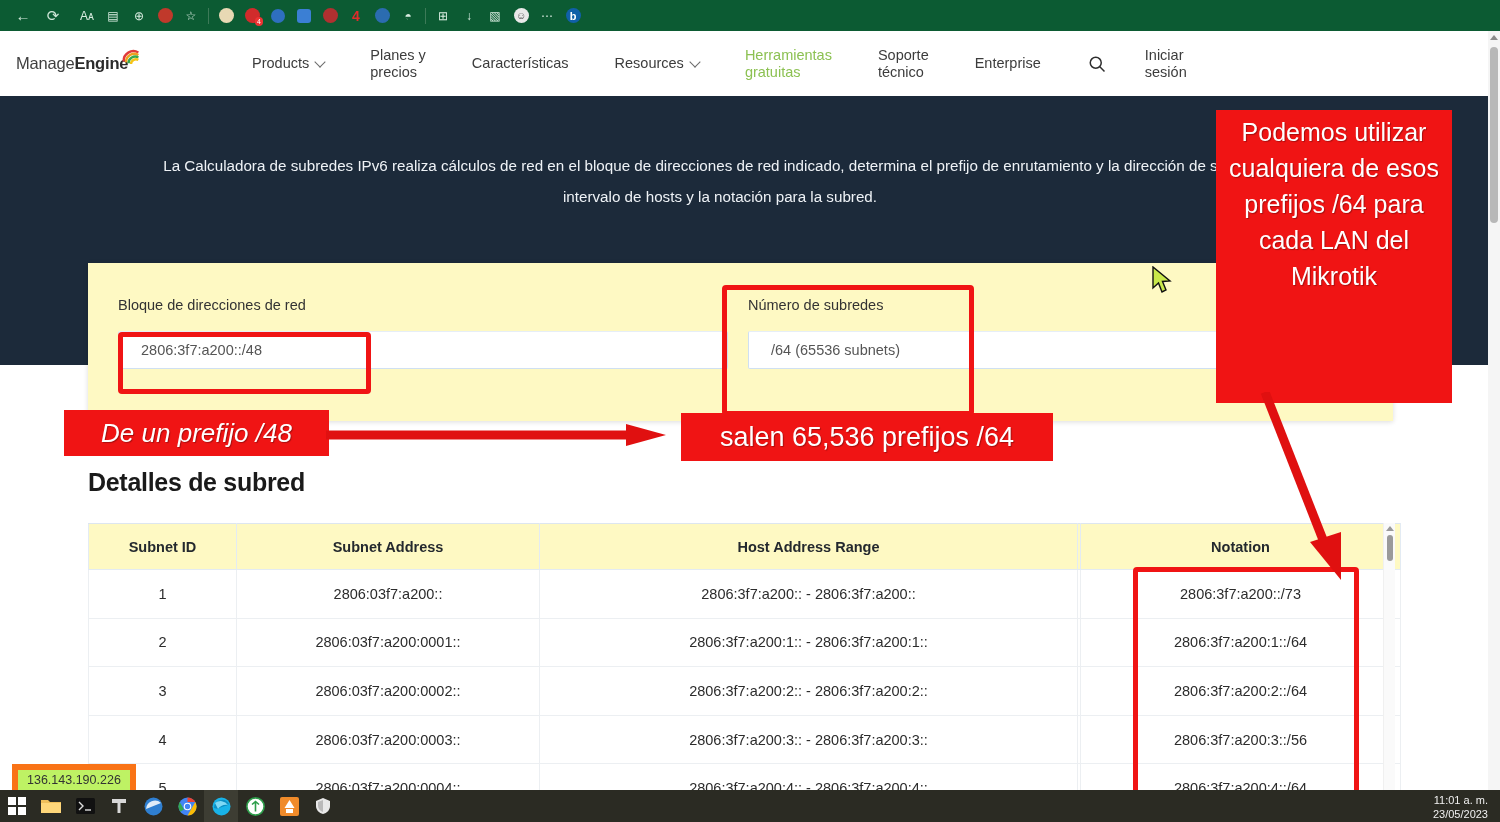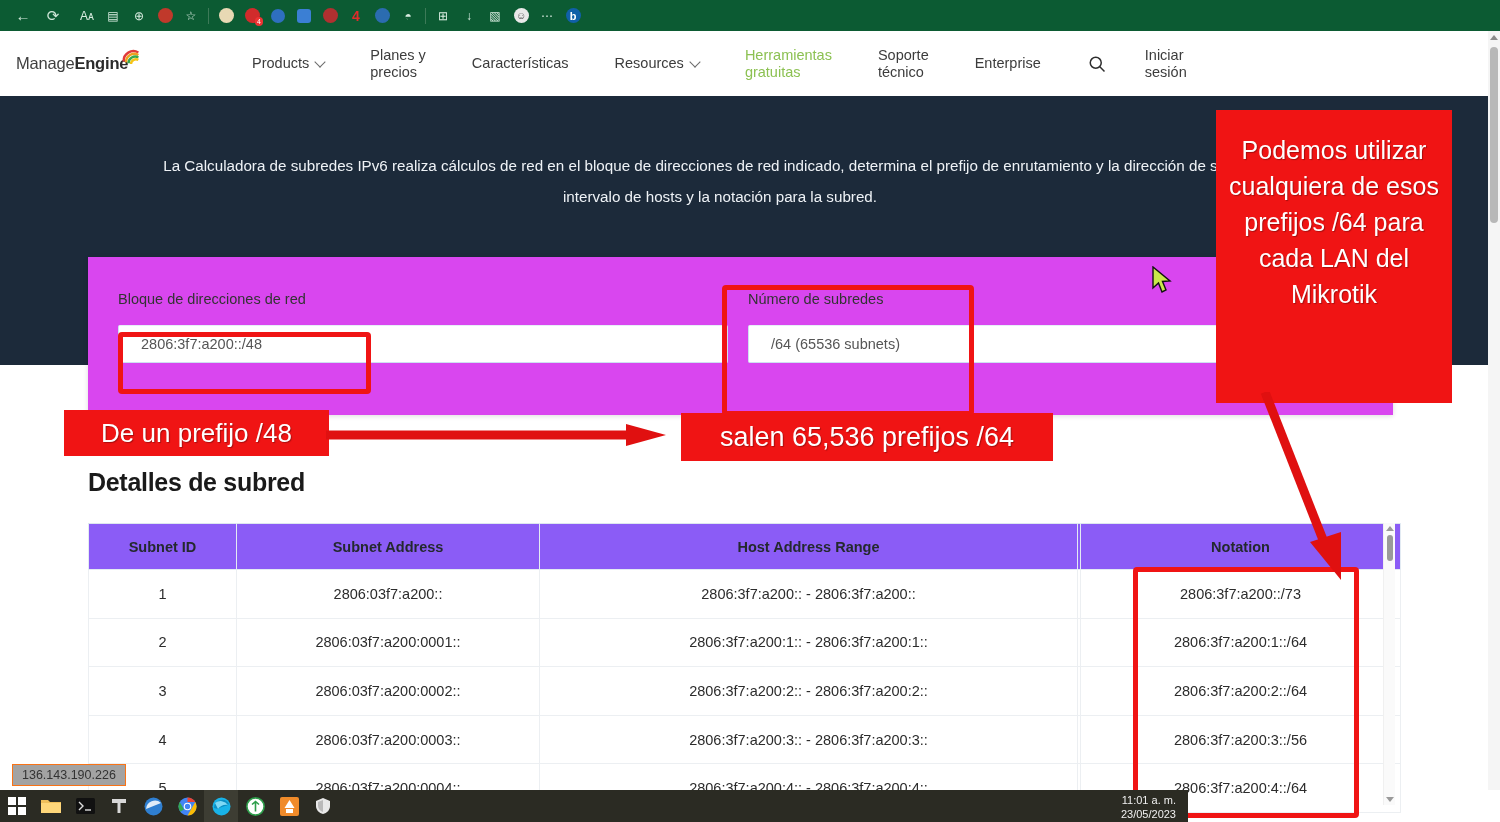--- a/index.html
+++ b/index.html
@@ -77,22 +77,22 @@
   #hero-band{
     position:absolute;left:0;top:96px;width:1490px;height:269px;background:#1c2a3a;
   }
   #hero-desc{
     position:absolute;left:160px;top:54px;width:1120px;text-align:center;
     color:#eef2f6;font-size:15.2px;line-height:31px;
   }
 
   
   #calc-card{
-    position:absolute;left:88px;top:257px;width:1305px;height:158px;
-    background:#d946ef;box-shadow:0 1px 5px rgba(0,0,0,.14);
+    position:absolute;left:88px;top:263px;width:1305px;height:158px;
+    background:#fef9c3;box-shadow:0 1px 5px rgba(0,0,0,.14);
   }
   .field-col{position:absolute;top:34px;}
   #field-network{left:30px;width:610px;}
   #field-subnets{left:660px;width:610px;}
   .field-label{font-size:14.5px;color:#333;}
   .field-input{
     margin-top:18px;height:38px;border:1px solid #cfe0f2;border-top-color:#e6eef7;
     border-radius:2px;display:flex;align-items:center;padding-left:22px;
     font-size:14.5px;color:#555;box-sizing:border-box;background:#fff;
   }
@@ -100,21 +100,21 @@
   
   #details-title{
     position:absolute;left:88px;top:468px;font-size:25px;font-weight:700;color:#1a1a1a;
     letter-spacing:-.3px;
   }
   #subnet-table{
     position:absolute;left:88px;top:523px;width:1297px;
     border-collapse:collapse;table-layout:fixed;font-size:14.5px;
   }
   #subnet-table th{
-    background:#8b5cf6;color:#24292e;font-weight:700;font-size:14.5px;
+    background:#fef9c3;color:#24292e;font-weight:700;font-size:14.5px;
     height:43px;border:1px solid #e3ebf3;border-top:1px solid #dde6ef;
   }
   #subnet-table td{
     height:45.6px;text-align:center;color:#2c2c2c;border:1px solid #eceff2;
     border-left:none;border-right:1px solid #eceff2;
   }
   #subnet-table td:first-child{border-left:1px solid #eceff2;}
   .col-id{width:145px;}
   .col-addr{width:300px;}
   .col-range{width:535px;}
@@ -148,49 +148,49 @@
     position:absolute;left:2px;top:16px;width:8px;height:176px;border-radius:4px;background:#b8b8b8;
   }
 
   
   .anno-box{
     position:absolute;background:#f01414;color:#fff;text-align:center;
     text-shadow:1px 1px 1px rgba(0,0,0,.3);
   }
   #anno-mikrotik{
     left:1216px;top:110px;width:236px;height:293px;
-    font-size:25px;line-height:36px;padding-top:22px;box-sizing:border-box;
+    font-size:25px;line-height:36px;padding-top:4px;box-sizing:border-box;
   }
   #anno-prefijo48{
-    left:64px;top:410px;width:265px;height:46px;font-size:26px;line-height:46px;
+    left:64px;top:410px;width:265px;height:46px;font-size:26px;line-height:46px;font-style:italic;
   }
   #anno-salen{
     left:681px;top:413px;width:372px;height:48px;font-size:27px;line-height:48px;
   }
   .anno-rect{
     position:absolute;border:5px solid #f01414;border-radius:4px;
   }
   #rect-network{left:118px;top:332px;width:243px;height:52px;}
   #rect-subnets{left:722px;top:285px;width:242px;height:121px;}
   #rect-notation{left:1133px;top:567px;width:216px;height:241px;}
   #arrow-horizontal{position:absolute;left:326px;top:424px;width:340px;height:22px;}
   #arrow-diagonal{position:absolute;left:1255px;top:392px;width:110px;height:190px;}
 
   
   #status-tooltip{
-    position:absolute;left:12px;top:764px;padding:3px 9px;background:#a3a3a3;
-    border:1px solid #f97316;font-size:12.5px;color:#333;text-align:right;
+    position:absolute;left:12px;top:764px;padding:3px 9px;background:#bef264;
+    border:6px solid #f97316;font-size:12.5px;color:#333;text-align:right;
   }
 
   
   #mouse-cursor{position:absolute;left:1152px;top:266px;width:22px;height:30px;}
 
   
   #taskbar{
-    position:absolute;left:0;bottom:0;width:1188px;height:32px;background:#2b2b23;
+    position:absolute;left:0;bottom:0;width:1500px;height:32px;background:#2b2b23;
     display:flex;align-items:center;
   }
   .task-icon{
     width:34px;height:32px;display:flex;align-items:center;justify-content:center;flex:none;
     position:relative;
   }
   .task-icon.active{background:#3d3d33;}
   #clock{
     position:absolute;right:12px;top:3px;text-align:right;color:#f0f0f0;
     font-size:11px;line-height:14px;

